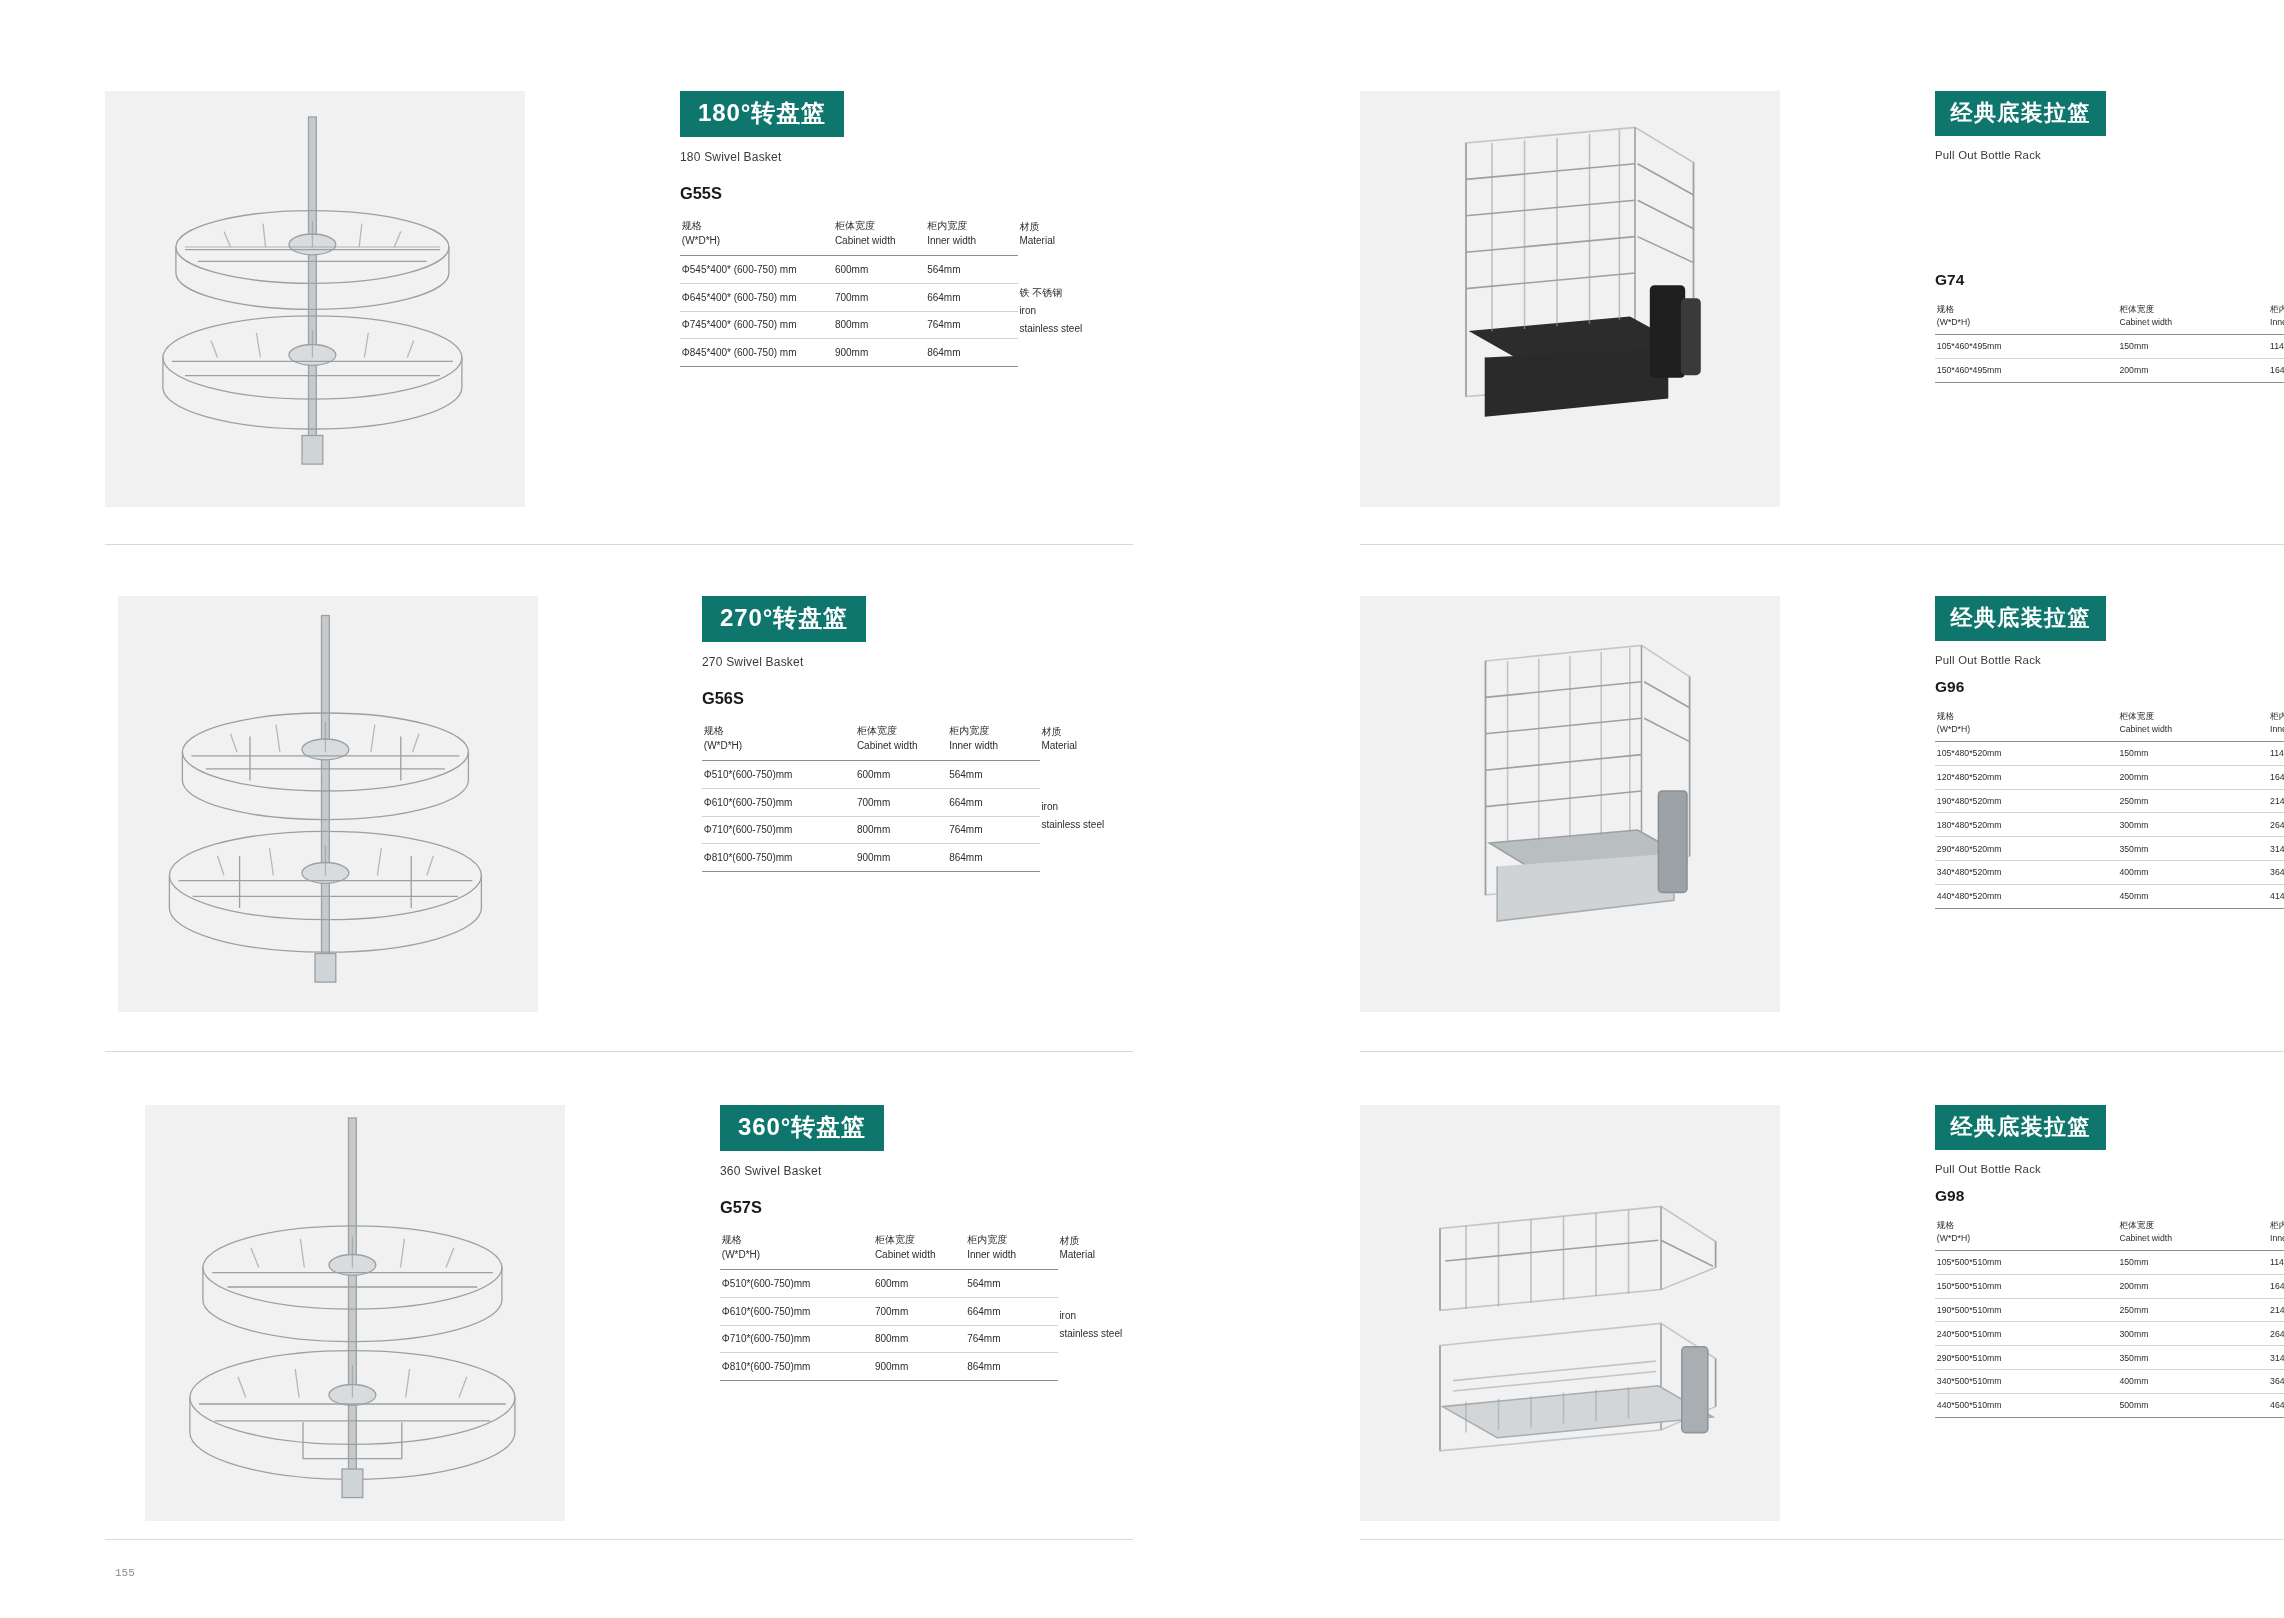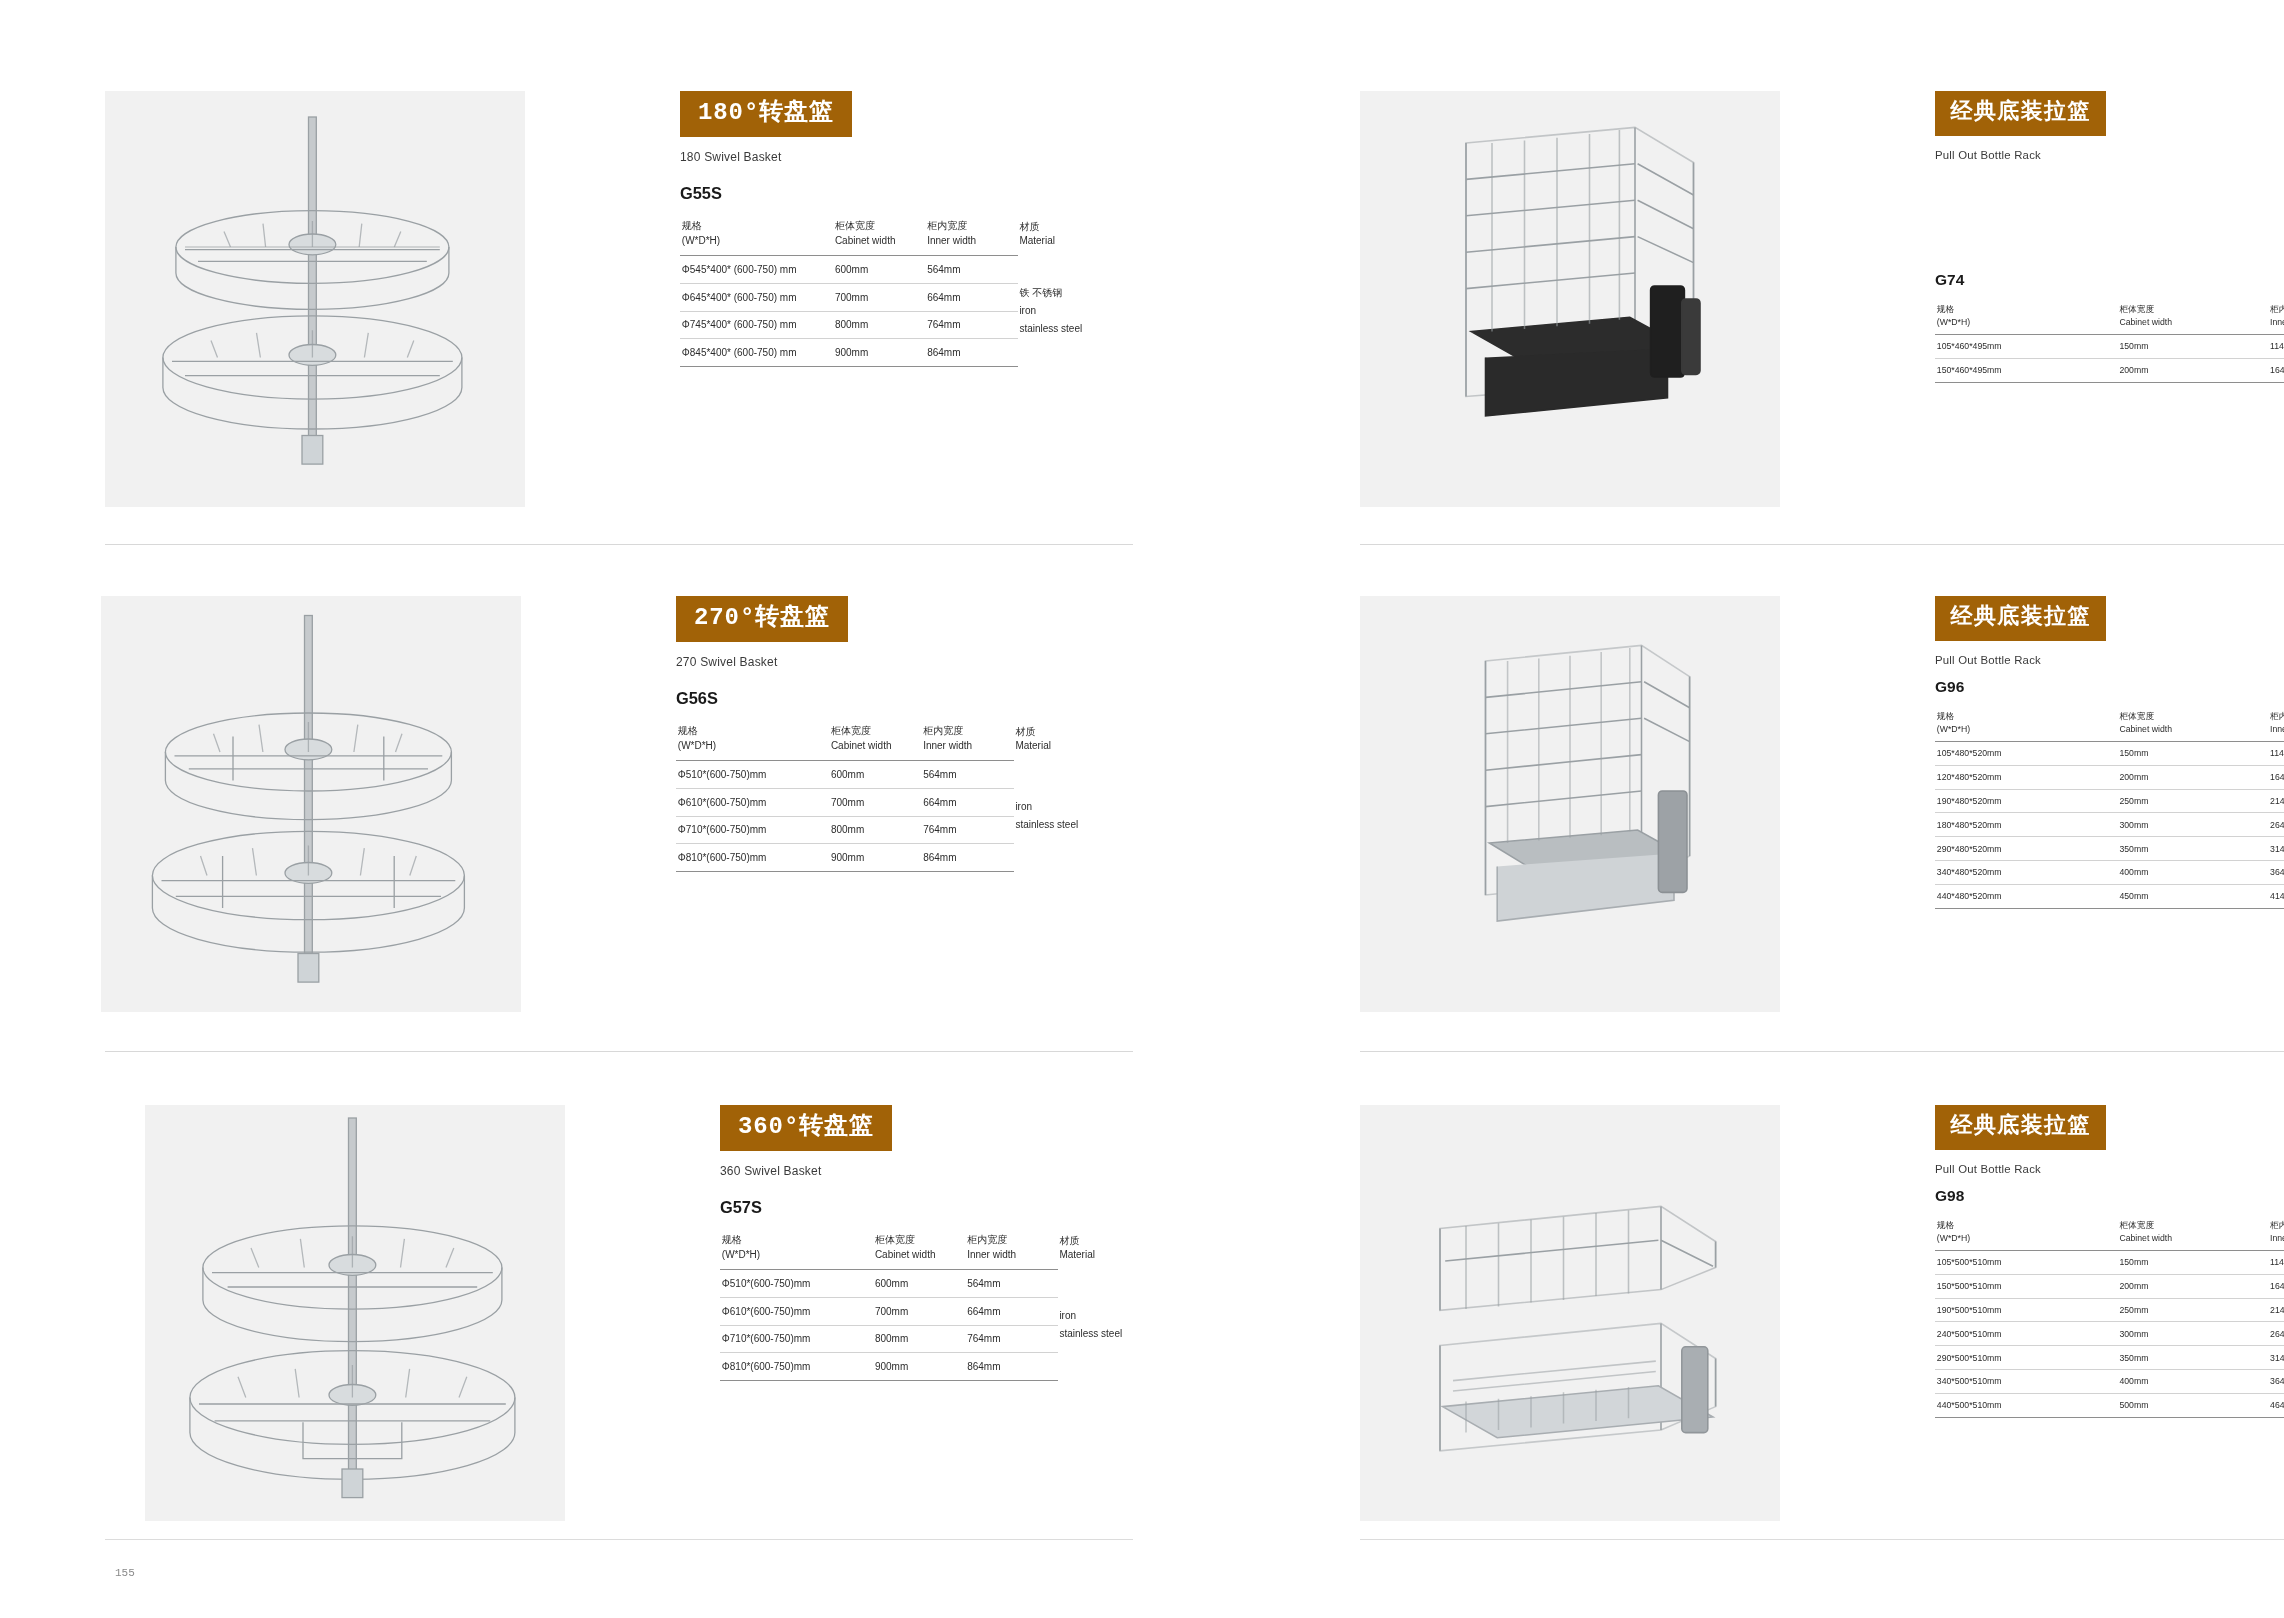--- a/index.html
+++ b/index.html
@@ -41,28 +41,27 @@
   }
   .img-box svg { display:block; width:100%; height:100%; }
 
   .info {
     flex: 1;
     padding-left: 0;
     position: relative;
   }
   .badge {
     display: inline-block;
-    background: #a16207;
+    background: #0f766e;
     color: #ffffff;
     font-size: 24px;
     font-weight: 700;
     letter-spacing: 0.9px;
     padding: 10px 18px 12px 18px;
     line-height: 1;
-    font-family: Liberation Mono, monospace;
   }
   .subtitle {
     margin-top: 12.8px;
     font-size: 12px;
     color: #3a3a3a;
     letter-spacing: 0.2px;
   }
   .model {
     margin-top: 20px;
     font-size: 16.4px;
@@ -209,21 +208,21 @@
               <td>900mm</td>
               <td>864mm</td>
             </tr>
           </tbody>
         </table>
       </div>
     </div>
 
     <div class="divider" style="left:105px; top:544px; width:1028px;"></div>
 
-    <div class="block" style="left:101px; top:596px;">
+    <div class="block" style="left:118px; top:596px;gap:9px;">
       <div class="img-box" style="width:420px; height:416px;">
         <svg viewBox="0 0 320 320" xmlns="http://www.w3.org/2000/svg">
           <g stroke="#9aa0a4" stroke-width="1" fill="none">
             <rect x="155" y="15" width="6" height="265" fill="#c6cacd" stroke="#9aa0a4"></rect>
             <ellipse cx="158" cy="120" rx="110" ry="30"></ellipse>
             <path d="M48 120 L48 142 A110,30 0 0 0 268,142 L268 120"></path>
             <ellipse cx="158" cy="215" rx="120" ry="34"></ellipse>
             <path d="M38 215 L38 240 A120,34 0 0 0 278,240 L278 215"></path>
             <ellipse cx="158" cy="118" rx="18" ry="8" fill="#d8dcde"></ellipse>
             <ellipse cx="158" cy="213" rx="18" ry="8" fill="#d8dcde"></ellipse>

